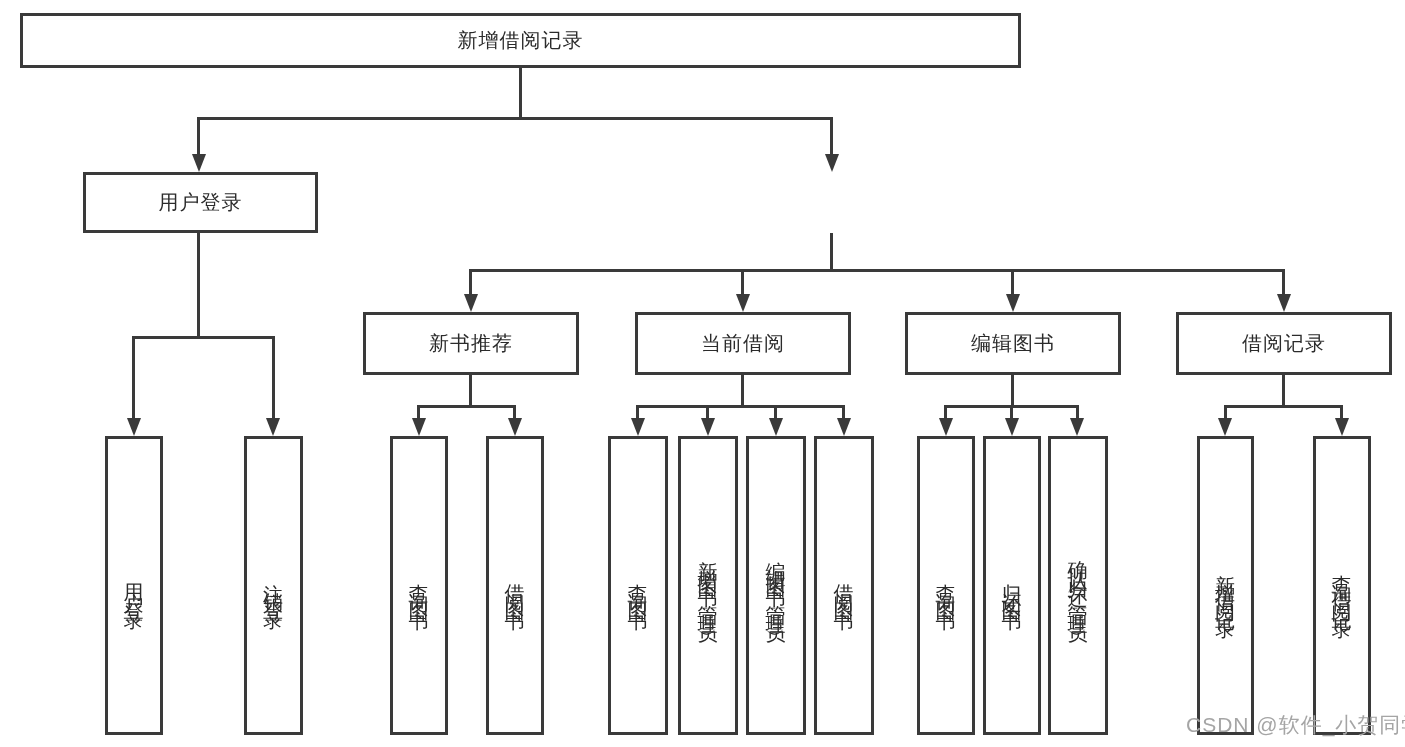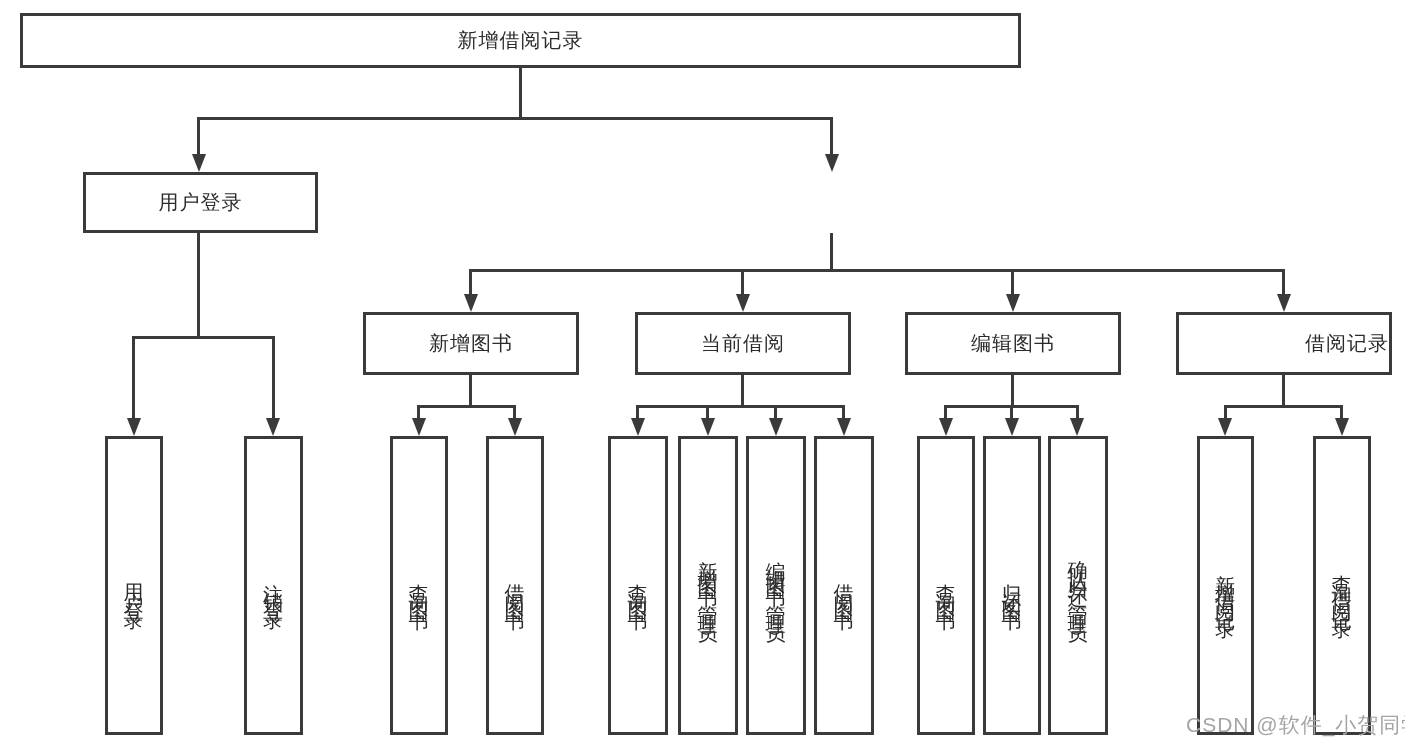--- a/index.html
+++ b/index.html
@@ -68,32 +68,32 @@
   <div class="node" style="left:20px; top:13px; width:1001px; height:55px;">
     <span class="hlabel">新增借阅记录</span>
   </div>
 
   <div class="node" style="left:83px; top:172px; width:235px; height:61px;">
     <span class="hlabel">用户登录</span>
   </div>
 
 
   <div class="node" style="left:363px; top:312px; width:216px; height:63px;">
-    <span class="hlabel">新增图书</span>
+    <span class="hlabel">新书推荐</span>
   </div>
 
   <div class="node" style="left:635px; top:312px; width:216px; height:63px;">
     <span class="hlabel">当前借阅</span>
   </div>
 
   <div class="node" style="left:905px; top:312px; width:216px; height:63px;">
     <span class="hlabel">编辑图书</span>
   </div>
 
-  <div class="node" style="left:1176px; top:312px; width:216px; height:63px;justify-content:flex-end;">
+  <div class="node" style="left:1176px; top:312px; width:216px; height:63px;">
     <span class="hlabel">借阅记录</span>
   </div>
 
   <div class="node" style="left:105px; top:436px; width:58px; height:299px;">
     <span class="vlabel">用户登录</span>
   </div>
   <div class="node" style="left:244px; top:436px; width:59px; height:299px;">
     <span class="vlabel">注销登录</span>
   </div>
 

